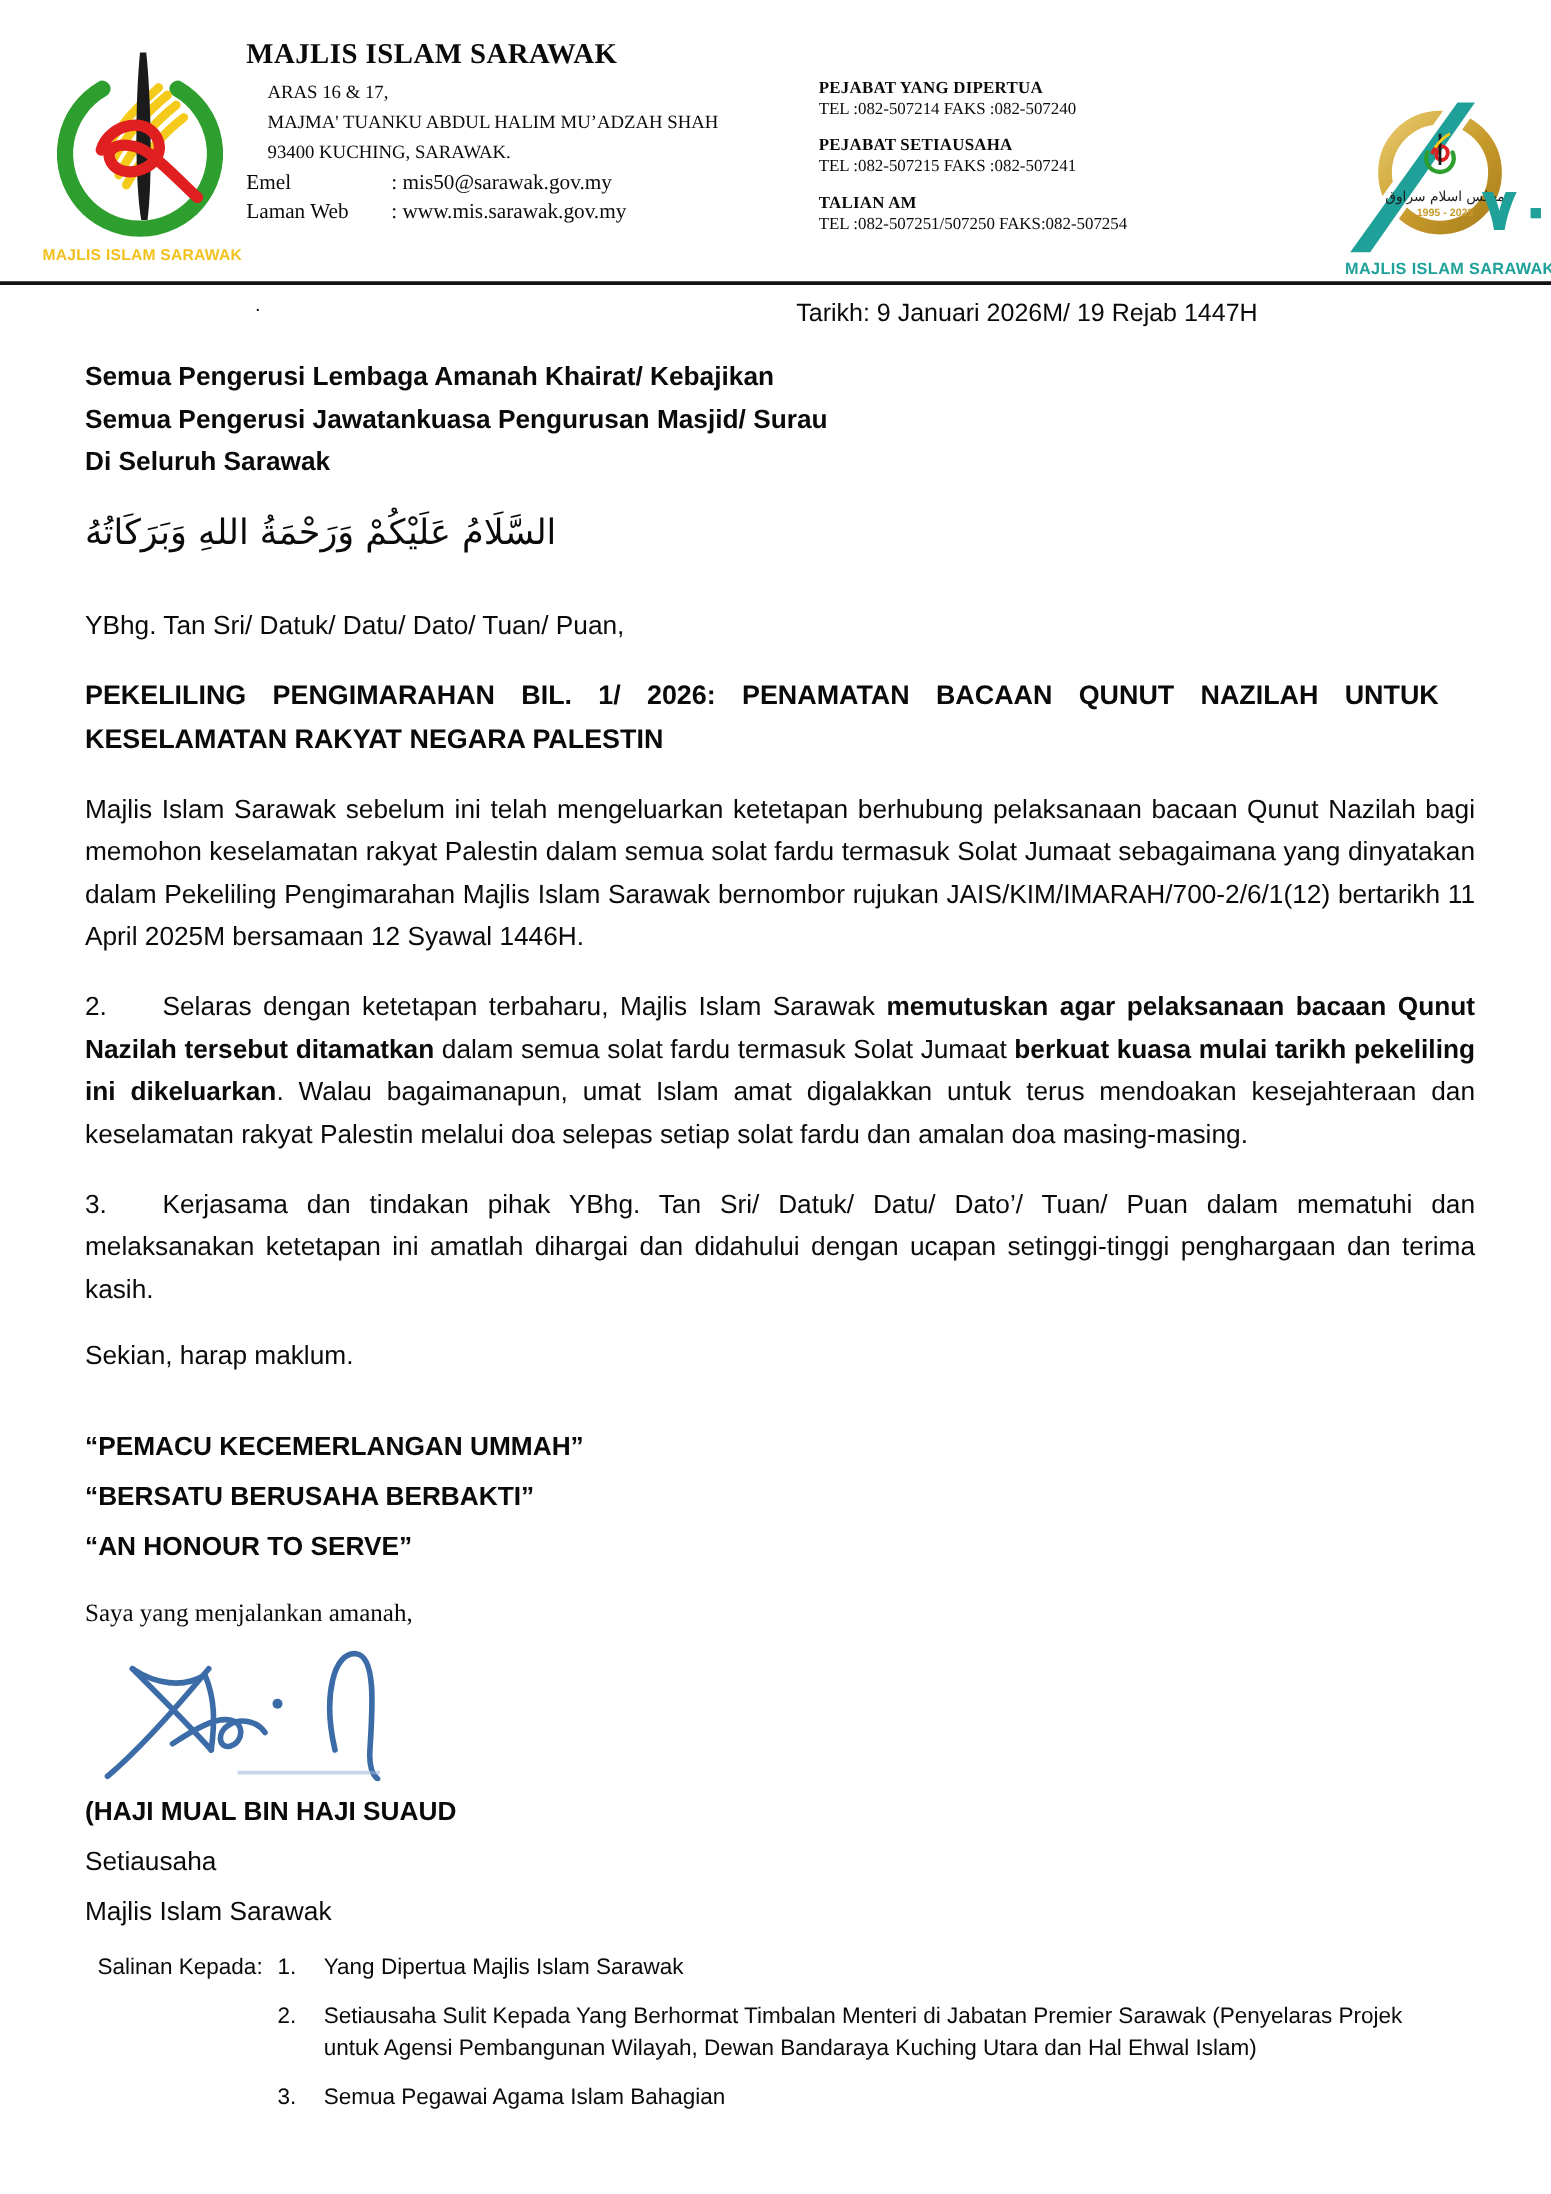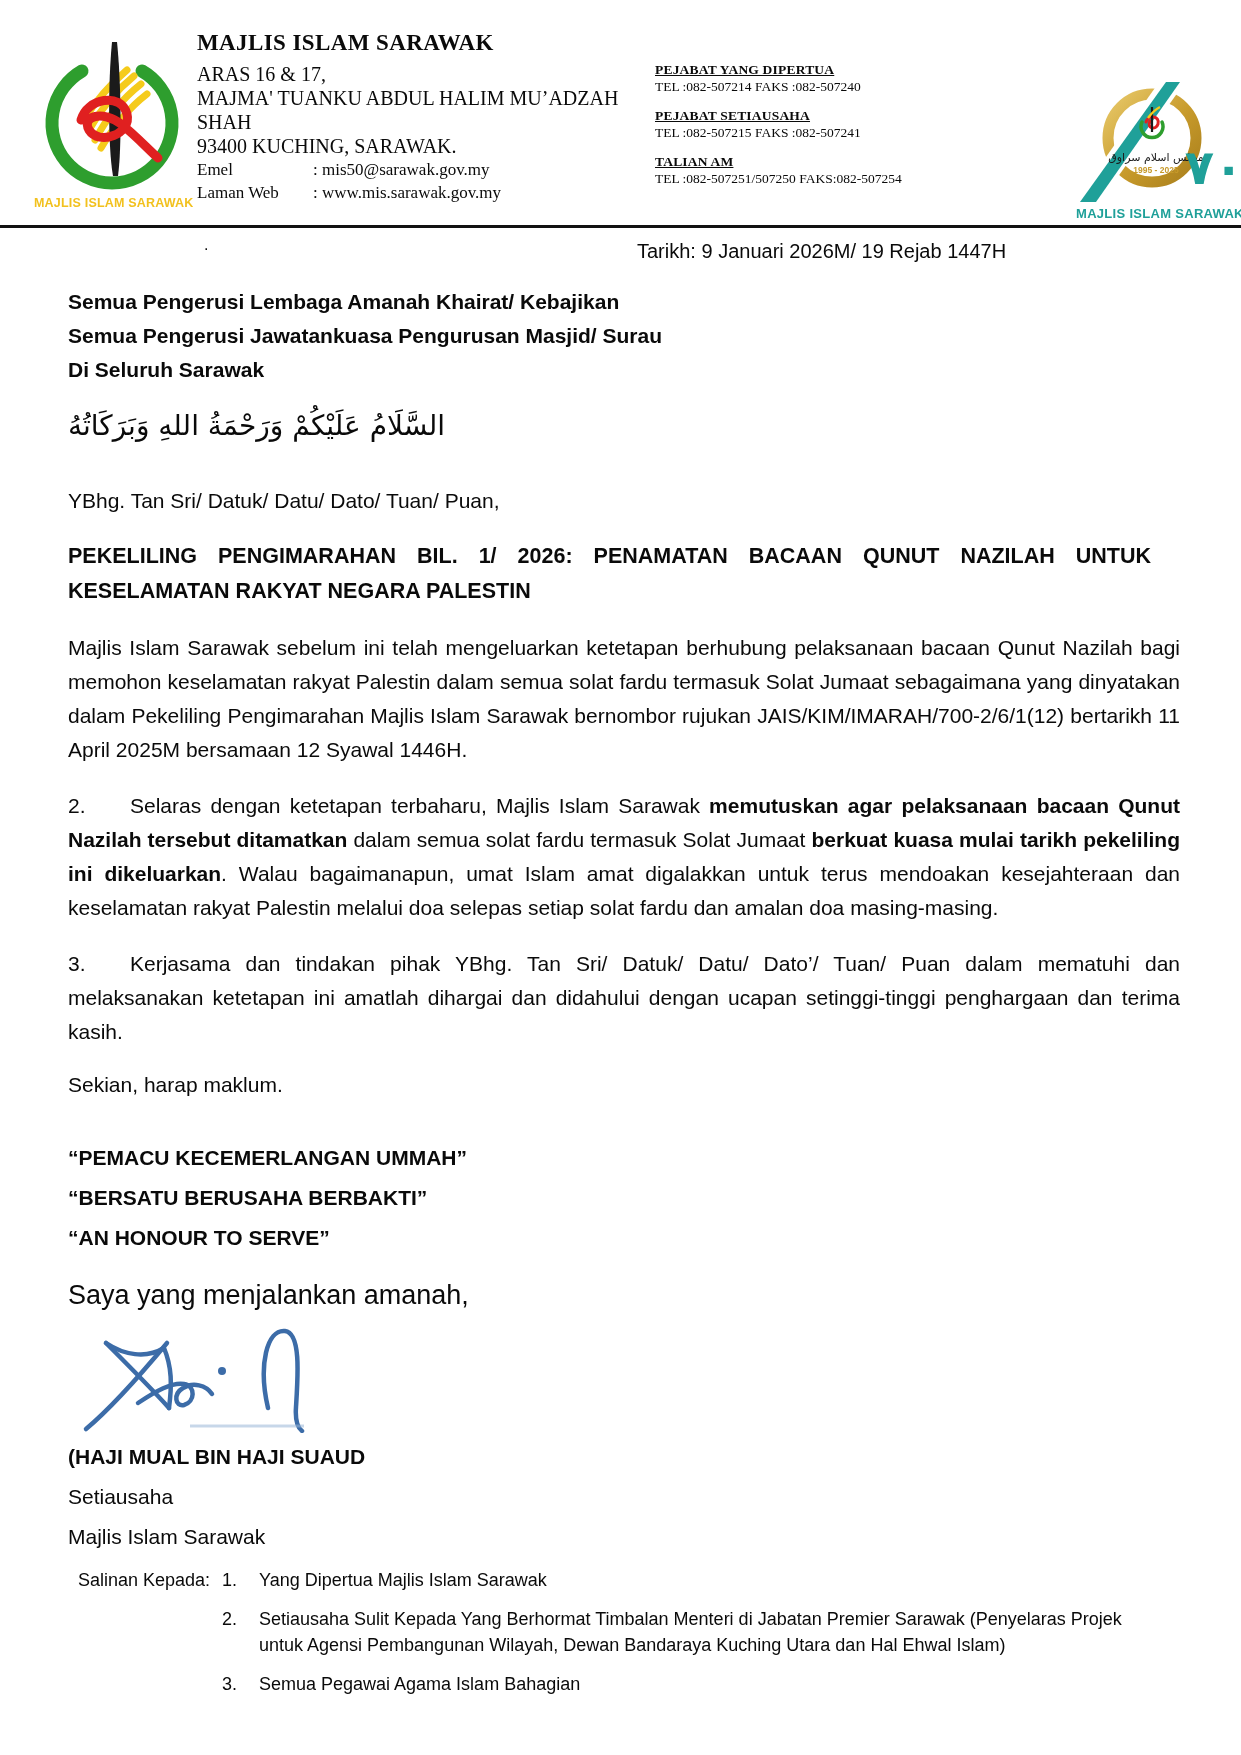--- a/index.html
+++ b/index.html
@@ -13,45 +13,45 @@
   .header { position:relative; height:228px; }
   .rule { position:absolute; left:0; right:0; bottom:0; border-top:3px solid #111; }
   .mis-logo { position:absolute; left:34px; top:28px; width:156px; text-align:center; }
   .mis-logo .caption {
     font-family:"Liberation Sans", sans-serif; font-weight:700; font-size:12.5px;
     color:#F2C11E; letter-spacing:0.2px; margin-top:2px; white-space:nowrap;
   }
   .org { position:absolute; left:197px; top:30px; width:452px;
     font-family:"Liberation Serif", serif; }
   .org-name { font-size:23px; font-weight:700; letter-spacing:0.4px; margin-bottom:6px; }
-  .org-addr { font-size:20px; line-height:24px; }
+  .org-addr { font-size:15px; line-height:24px;margin-left:17px; }
   .org-row { display:flex; font-size:17px; line-height:23px;gap:24px; }
   .org-row .lbl { width:92px; }
   .contacts { position:absolute; left:655px; top:62px; width:268px;
     font-family:"Liberation Serif", serif; font-size:13.5px; }
   .contact-group { margin-bottom:13px; }
-  .contact-title { font-weight:700; letter-spacing:0.2px;text-decoration:underline; }
+  .contact-title { font-weight:700; letter-spacing:0.2px; }
   .contact-line { margin-top:1px; white-space:nowrap; }
   .anniv { position:absolute; left:1076px; top:80px; width:163px; text-align:center; }
   .anniv .caption { font-weight:700; font-size:13px; color:#1FA099; letter-spacing:0.3px; white-space:nowrap; }
   .tiny-dot { position:absolute; left:204px; top:236px; font-size:16px; }
   
   .ref-block { margin:10px 0 0 637px; font-size:20px; line-height:27px; }
   
   .recipient { margin:20px 64px 0 68px; font-weight:700; font-size:21px; line-height:34px; }
   .arabic { margin:18px 0 0 68px; font-family:"DejaVu Sans", sans-serif; font-size:28px; line-height:42px; }
   .salutation { margin:42px 0 0 68px; font-size:21px; }
   .subject { margin:26px 90px 0 68px; font-weight:700; font-size:21.5px; line-height:35px; text-align:justify; }
   .para { margin:22px 61px 0 68px; font-size:21px; line-height:34px; text-align:justify; }
   .para .num { display:inline-block; width:62px; }
   .b { font-weight:700; }
   .closing { margin:24px 0 0 68px; font-size:21px; }
   .slogans { margin:41px 0 0 68px; font-weight:700; font-size:21px; line-height:40px; }
   .slogan-italic { }
-  .sig-intro { margin:22px 0 0 68px; font-size:27px; }
+  .sig-intro { margin:22px 0 0 68px; font-size:20px;font-family:Liberation Serif, serif; }
   .signature { margin:4px 0 0 72px; display:block; }
   .signoff { margin:0 0 0 68px; font-size:21px; line-height:40px; }
   .signoff .name { font-weight:700; }
   
   .cc { display:flex; margin:10px 0 0 78px; font-size:18px; line-height:26px; }
   .cc-label { width:144px; flex:none; }
   .cc-list { width:940px; }
   .cc-item { display:flex; margin-bottom:13px; }
   .cc-item .n { width:37px; flex:none; }
   .cc-item .t { flex:1; }

